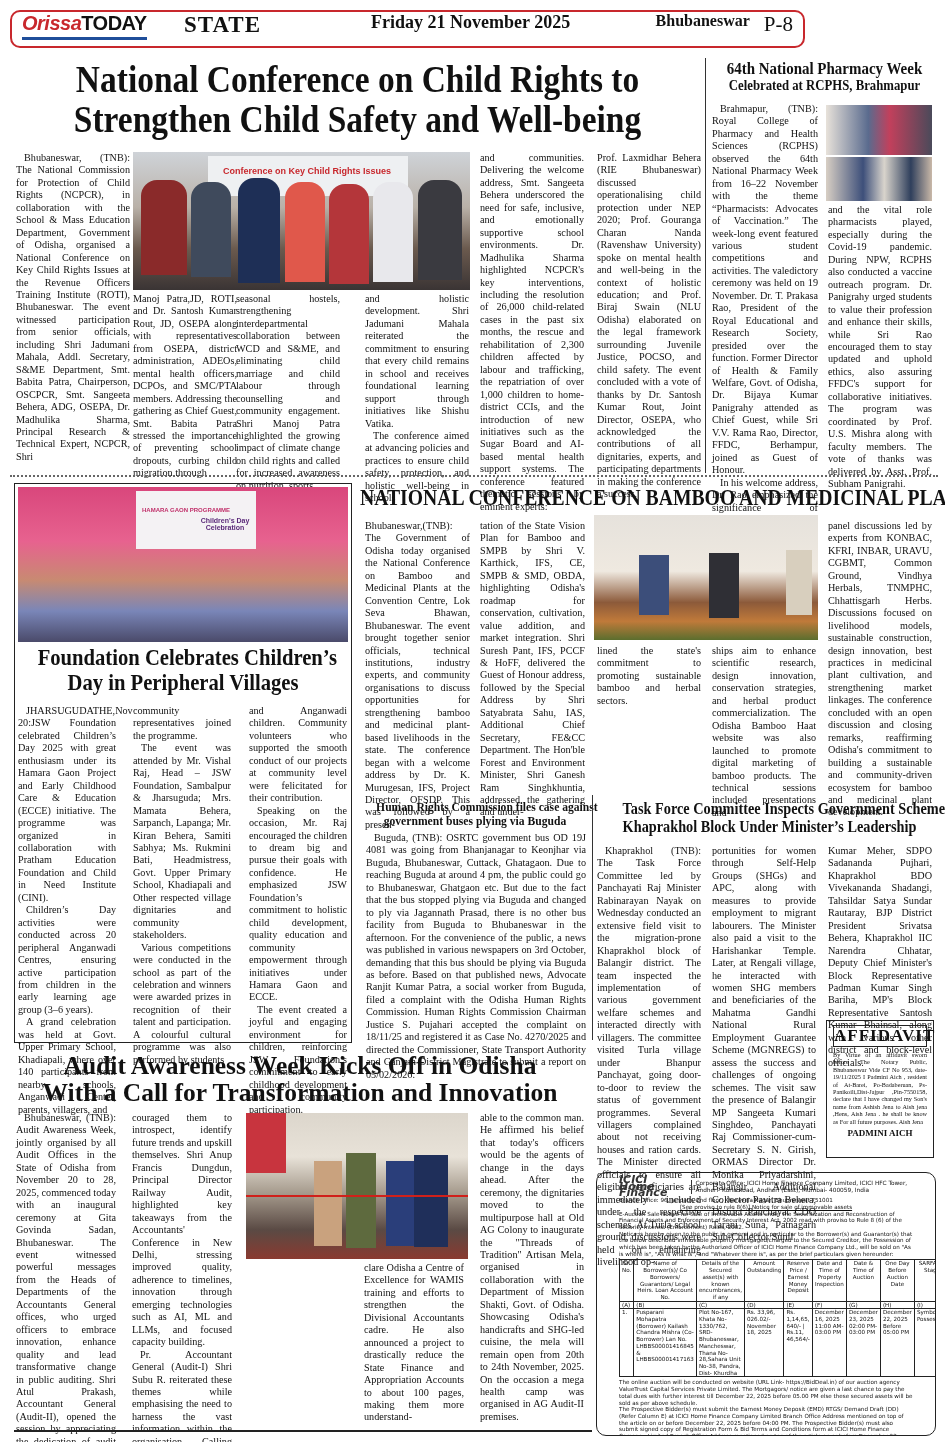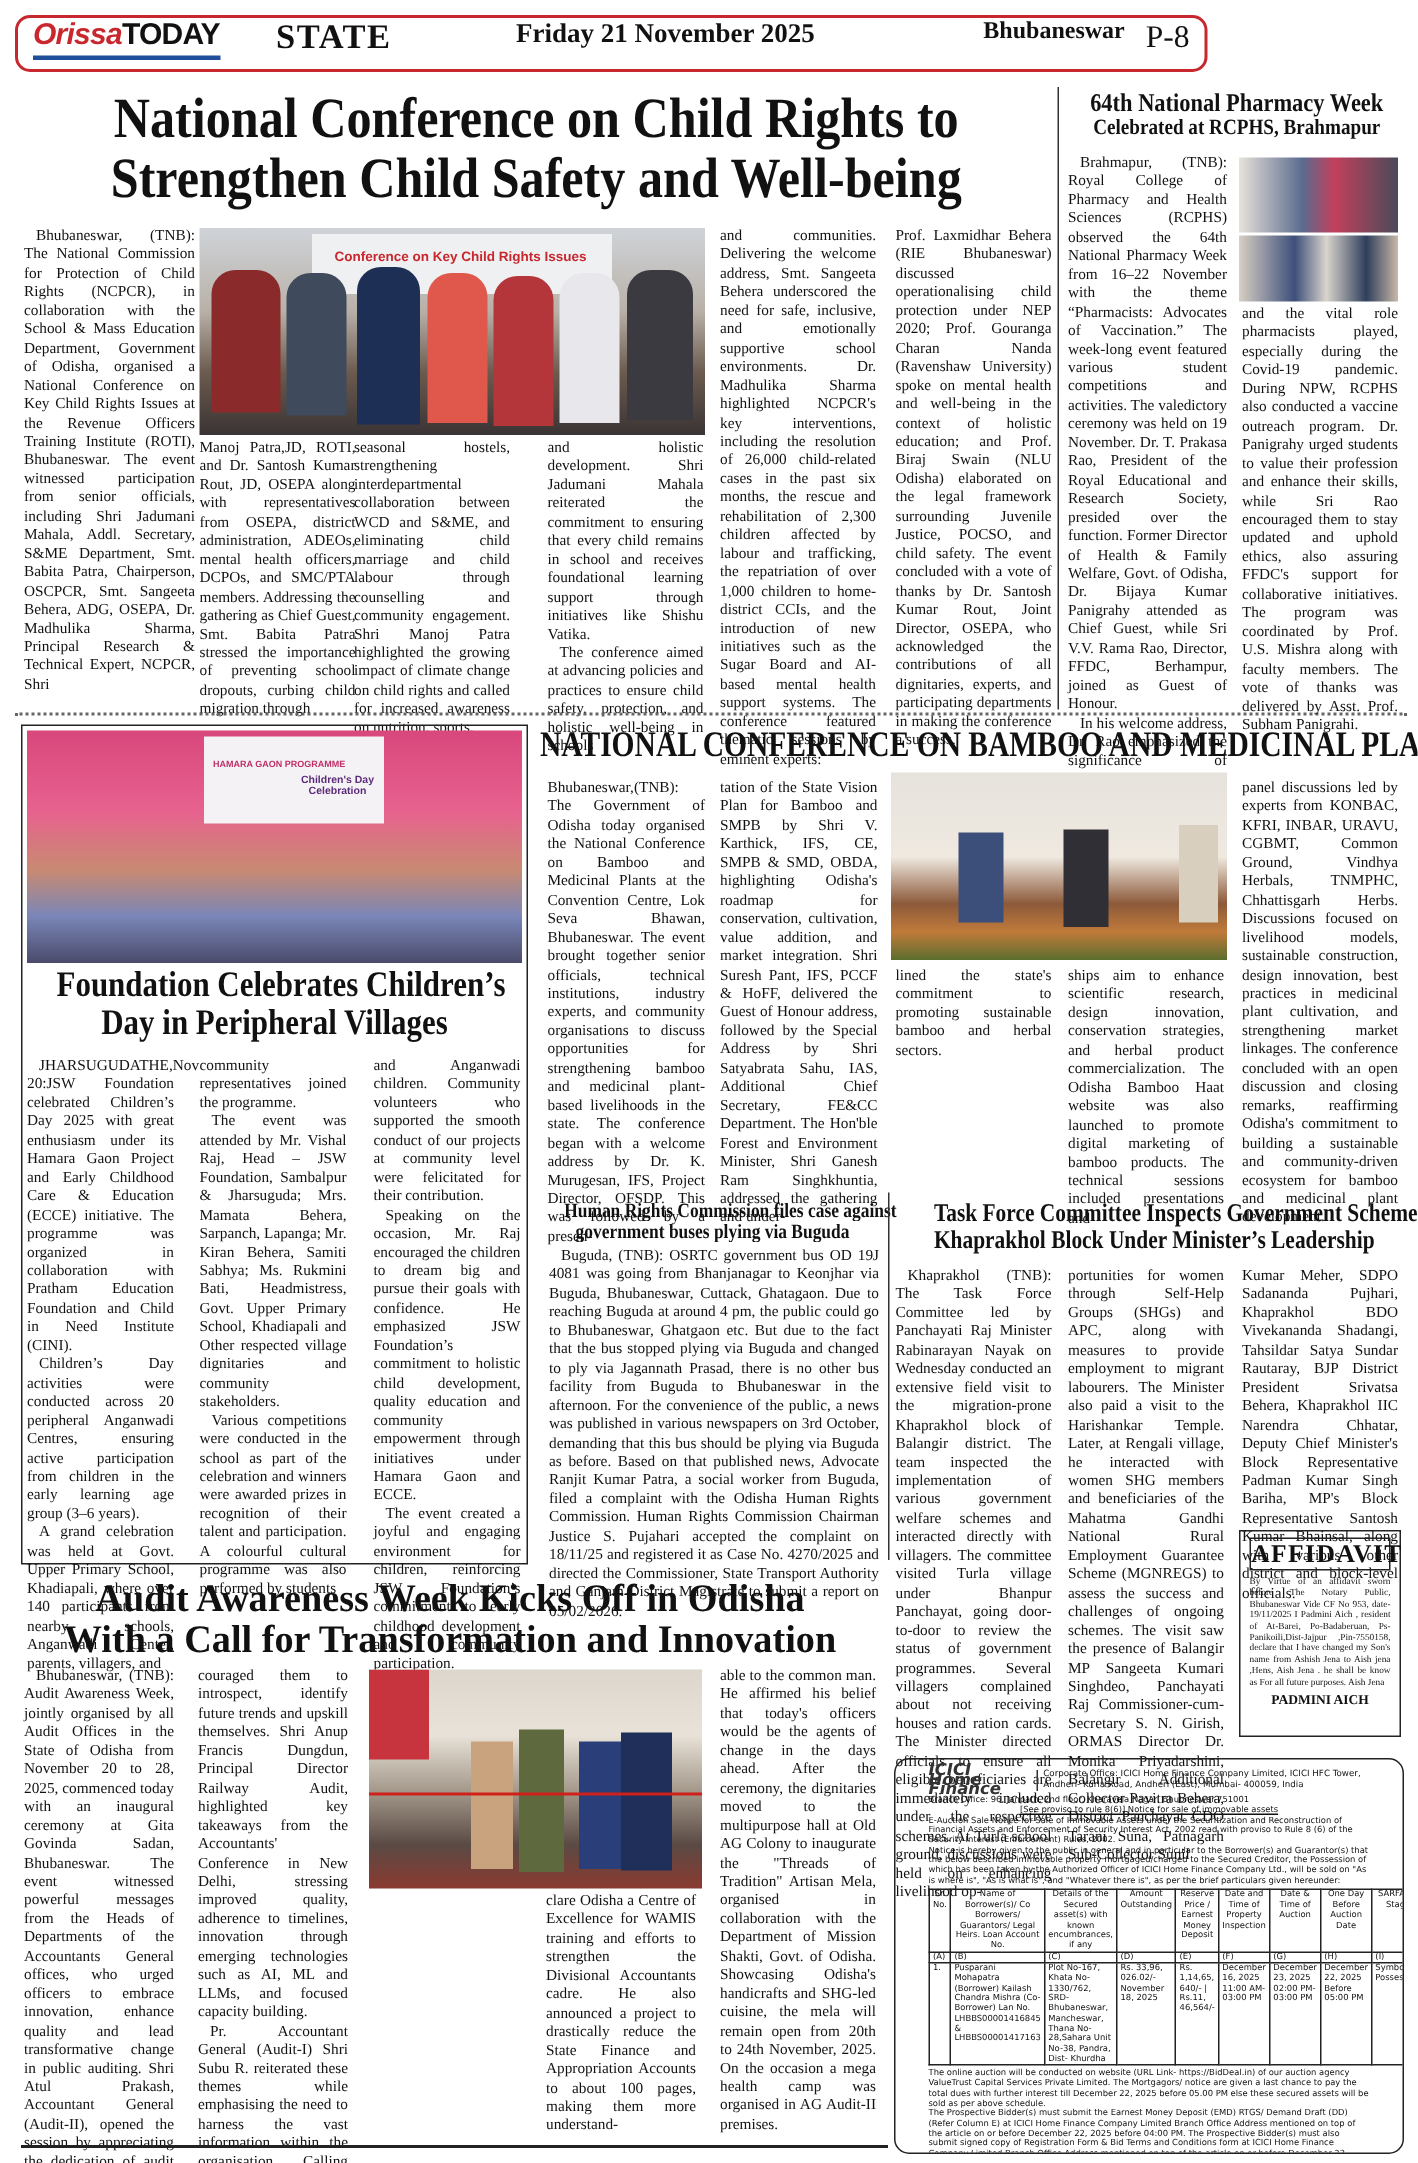--- a/index.html
+++ b/index.html
@@ -4,21 +4,21 @@
 <style>
 *{box-sizing:border-box;margin:0;padding:0}
 body{width:945px;height:1442px;background:#fff;font-family:"Liberation Serif","DejaVu Serif",serif;color:#111;position:relative;overflow:hidden}
 .abs{position:absolute}
 .masthead{left:10px;top:10px;width:795px;height:38px;border:2px solid #c8282d;border-radius:10px;display:flex;padding:0 10px}
 .logo{font-family:"Liberation Sans",sans-serif;font-weight:bold;font-size:20px;letter-spacing:-0.5px;position:relative;width:130px;height:30px}
 .logo .o{color:#c8282d;font-style:italic}
 .logo .t{color:#111}
 .logo .bar{position:absolute;left:0;bottom:2px;width:125px;height:3px;background:#1f4e9a}
 .mh-section{font-weight:bold;font-size:23px;margin-left:32px;letter-spacing:1px}
-.mh-date{font-weight:bold;font-size:18px;margin-left:83px}
+.mh-date{font-weight:bold;font-size:18px;margin-left:110px}
 .mh-city{font-weight:bold;font-size:16px;margin-left:auto}
 .mh-page{font-size:21px;margin-left:14px}
 .headline{font-family:"Liberation Serif",serif;font-weight:bold;text-align:center;line-height:1.05;color:#111}
 .col{font-size:10.2px;line-height:12.45px;text-align:justify;hyphens:auto}
 .col p{text-indent:8px}
 .photo{background:#777;overflow:hidden}
 .dots{height:2px;border-top:2px dotted #666}
 .vline{width:1px;background:#333}
 .box{border:1.5px solid #222}
 .affidavit{border:1.5px solid #222;padding:2px 6px;text-align:center}

